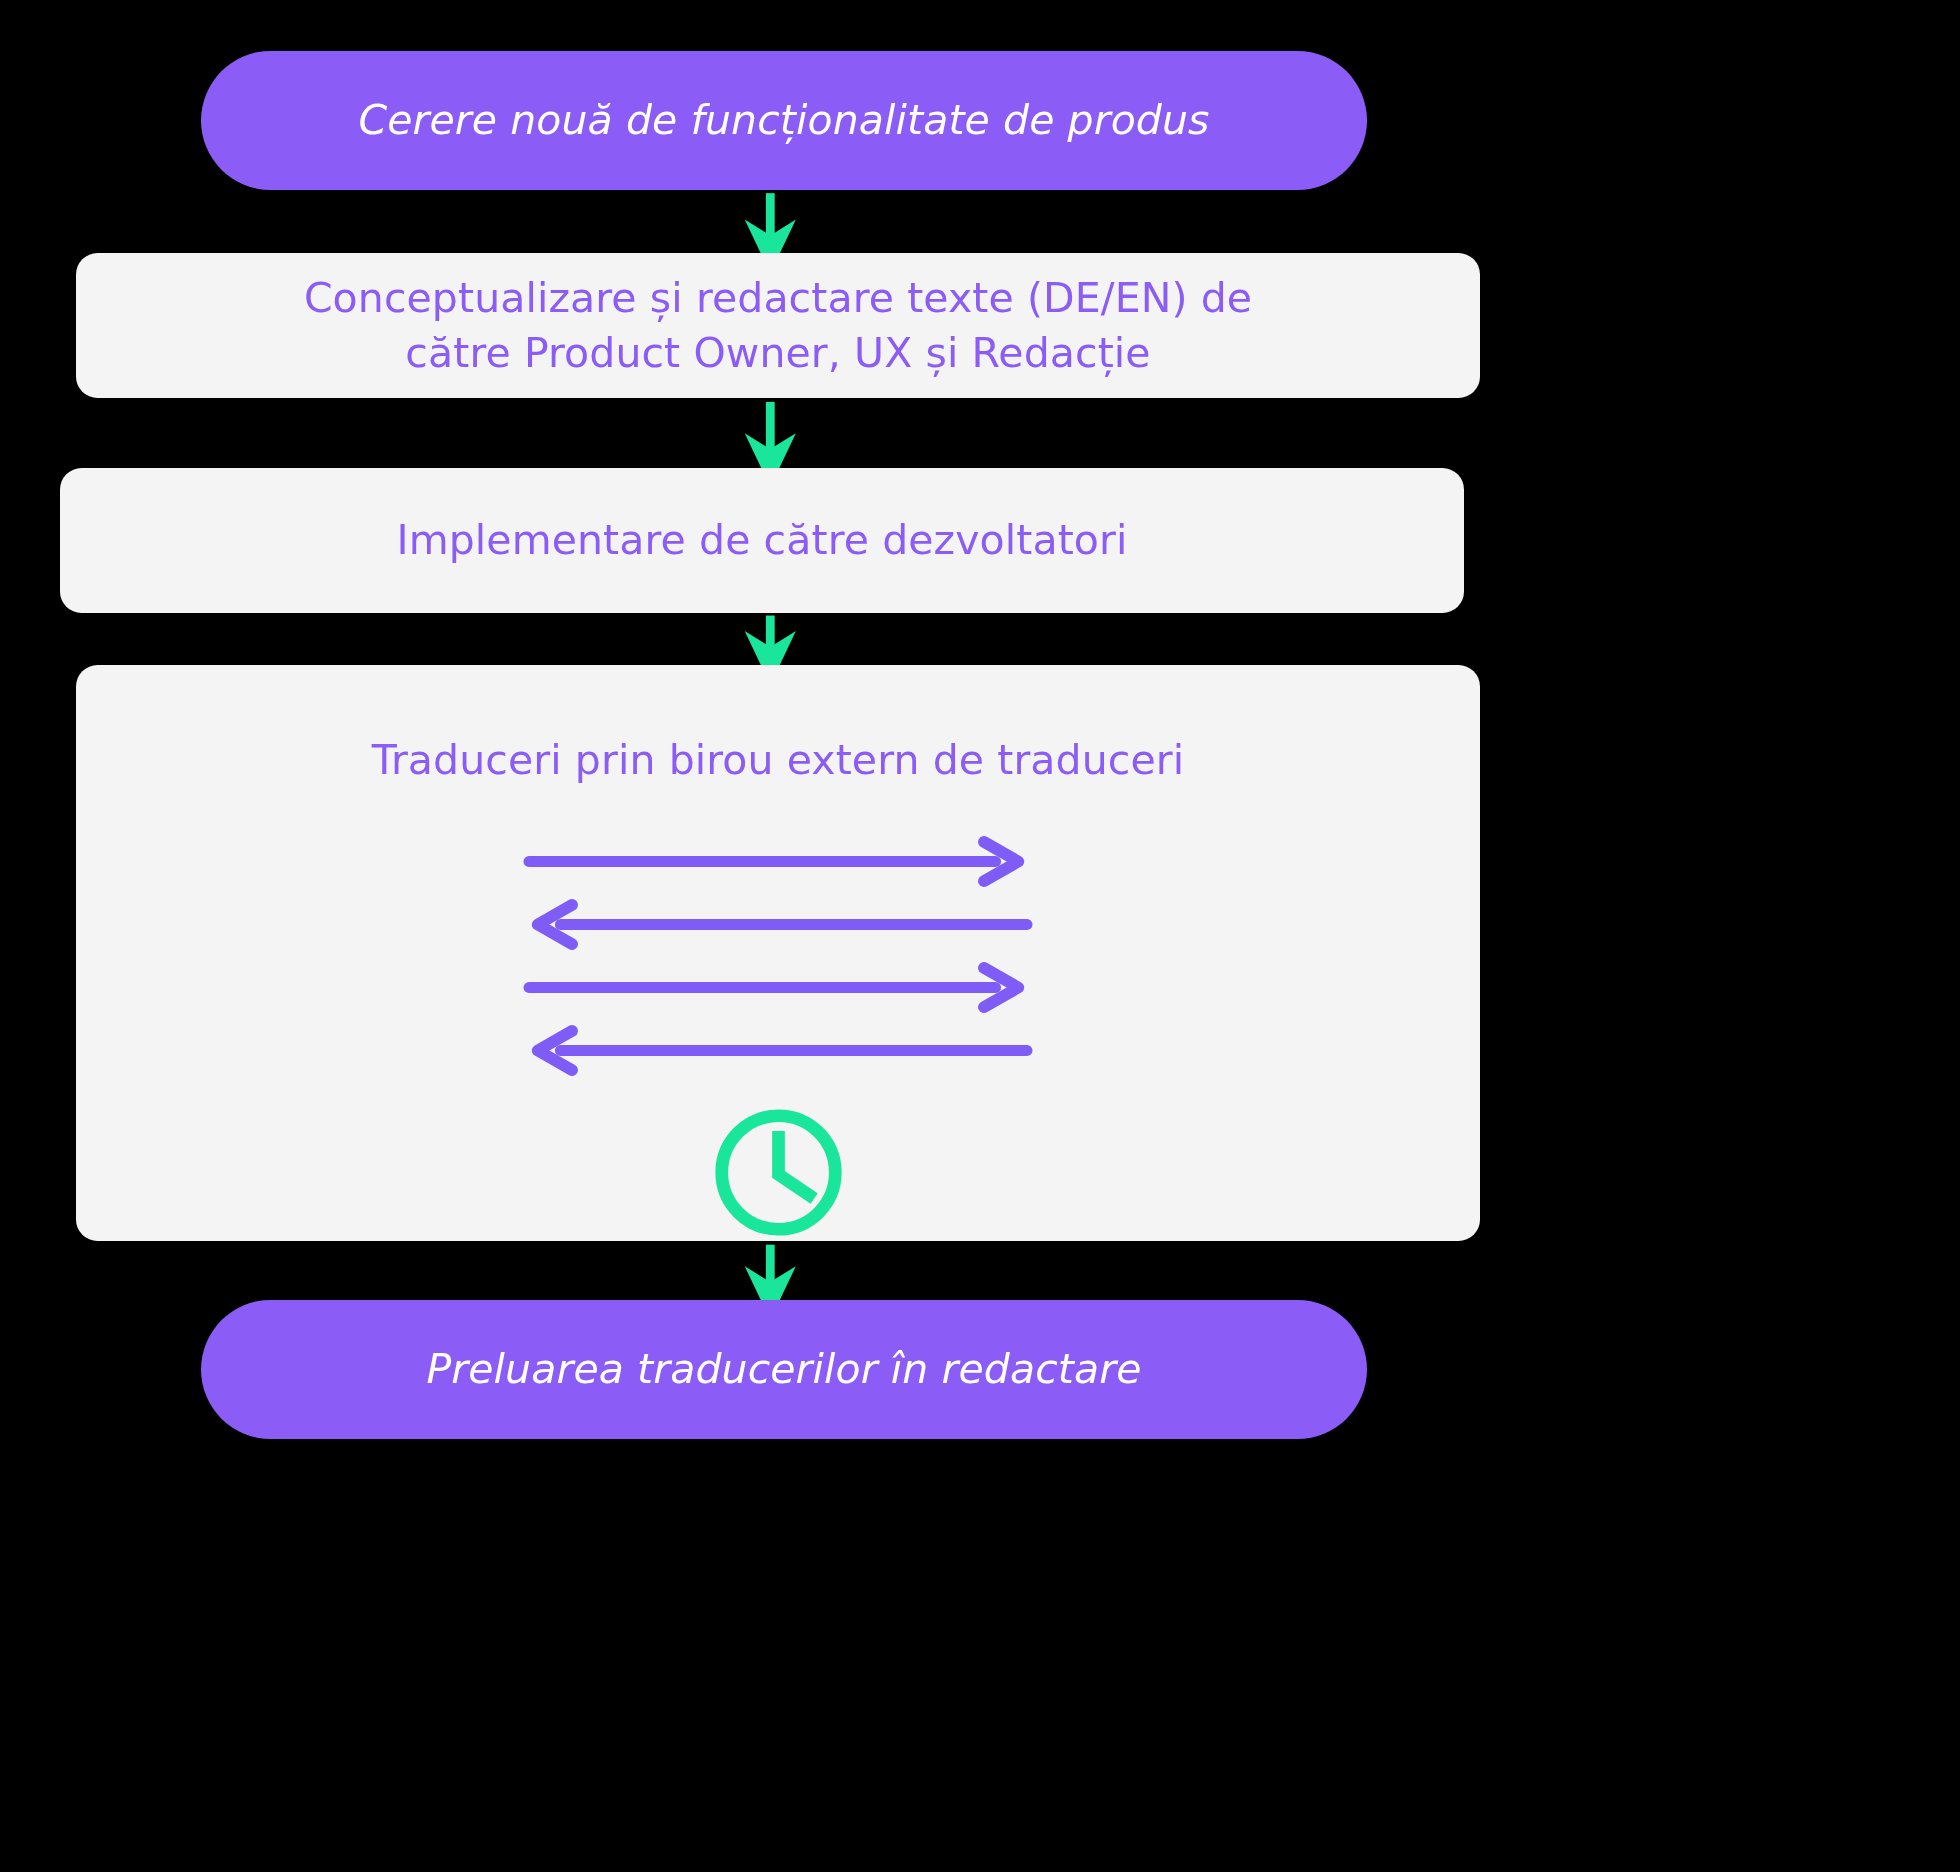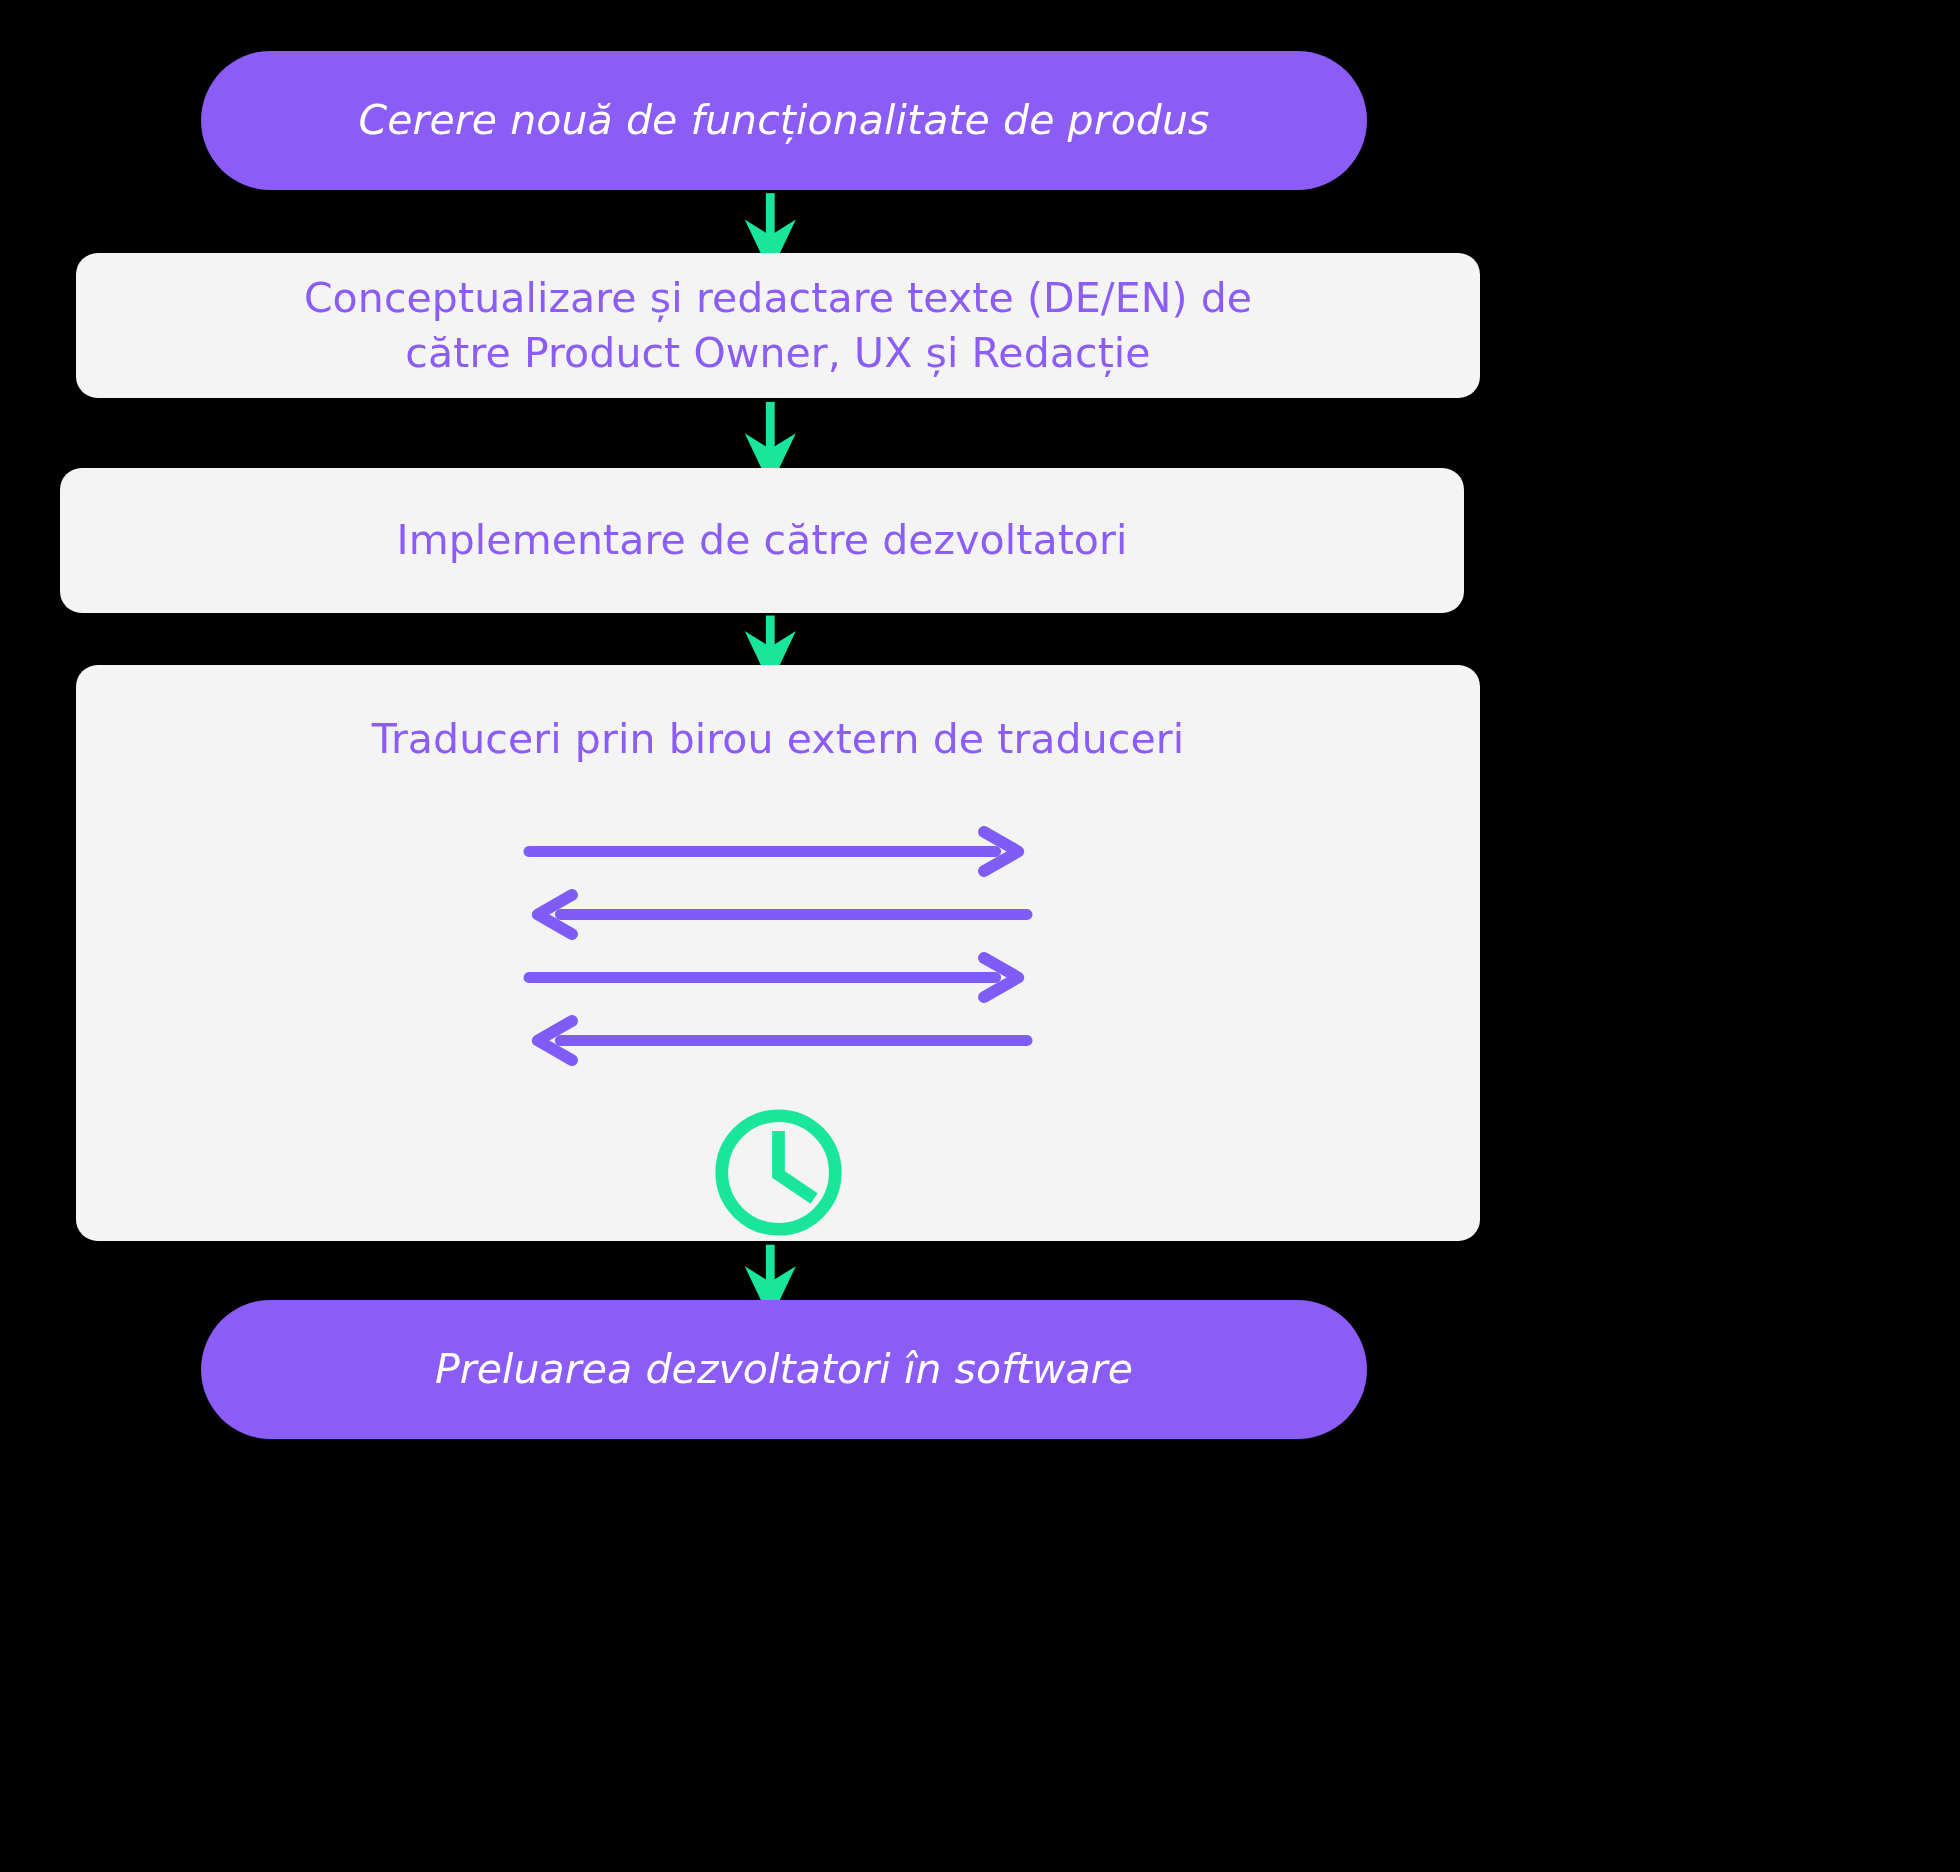--- a/index.html
+++ b/index.html
@@ -68,21 +68,21 @@
     left: 76px;  top: 253px;
     width: 1404px; height: 145px;
   }
   #node-implement {
     left: 60px;  top: 468px;
     width: 1404px; height: 145px;
   }
   #node-translate {
     left: 76px;  top: 665px;
     width: 1404px; height: 576px;
-    justify-content: space-between;
+    justify-content: flex-end;
     padding-top: 47px;
   }
   #node-handover {
     left: 201px; top: 1300px;
     width: 1166px; height: 139px;
   }
 
   
   .connector {
     position: absolute;
@@ -185,17 +185,17 @@
 
     <div class="clock-wrap">
       <svg width="137" height="137" viewBox="0 0 140 140" xmlns="http://www.w3.org/2000/svg">
         <circle cx="70" cy="70" r="58" fill="none" stroke="#19E69B" stroke-width="13"></circle>
         <path d="M70,34 L70,72 L101,93" fill="none" stroke="#19E69B" stroke-width="13" stroke-linecap="square" stroke-linejoin="miter"></path>
       </svg>
     </div>
   </div>
 
   <div class="node node-pill" id="node-handover">
-    <div class="node-label">Preluarea dezvoltatori în software</div>
+    <div class="node-label">Preluarea traducerilor în redactare</div>
   </div>
 
 </div>
 
 
 </body></html>

